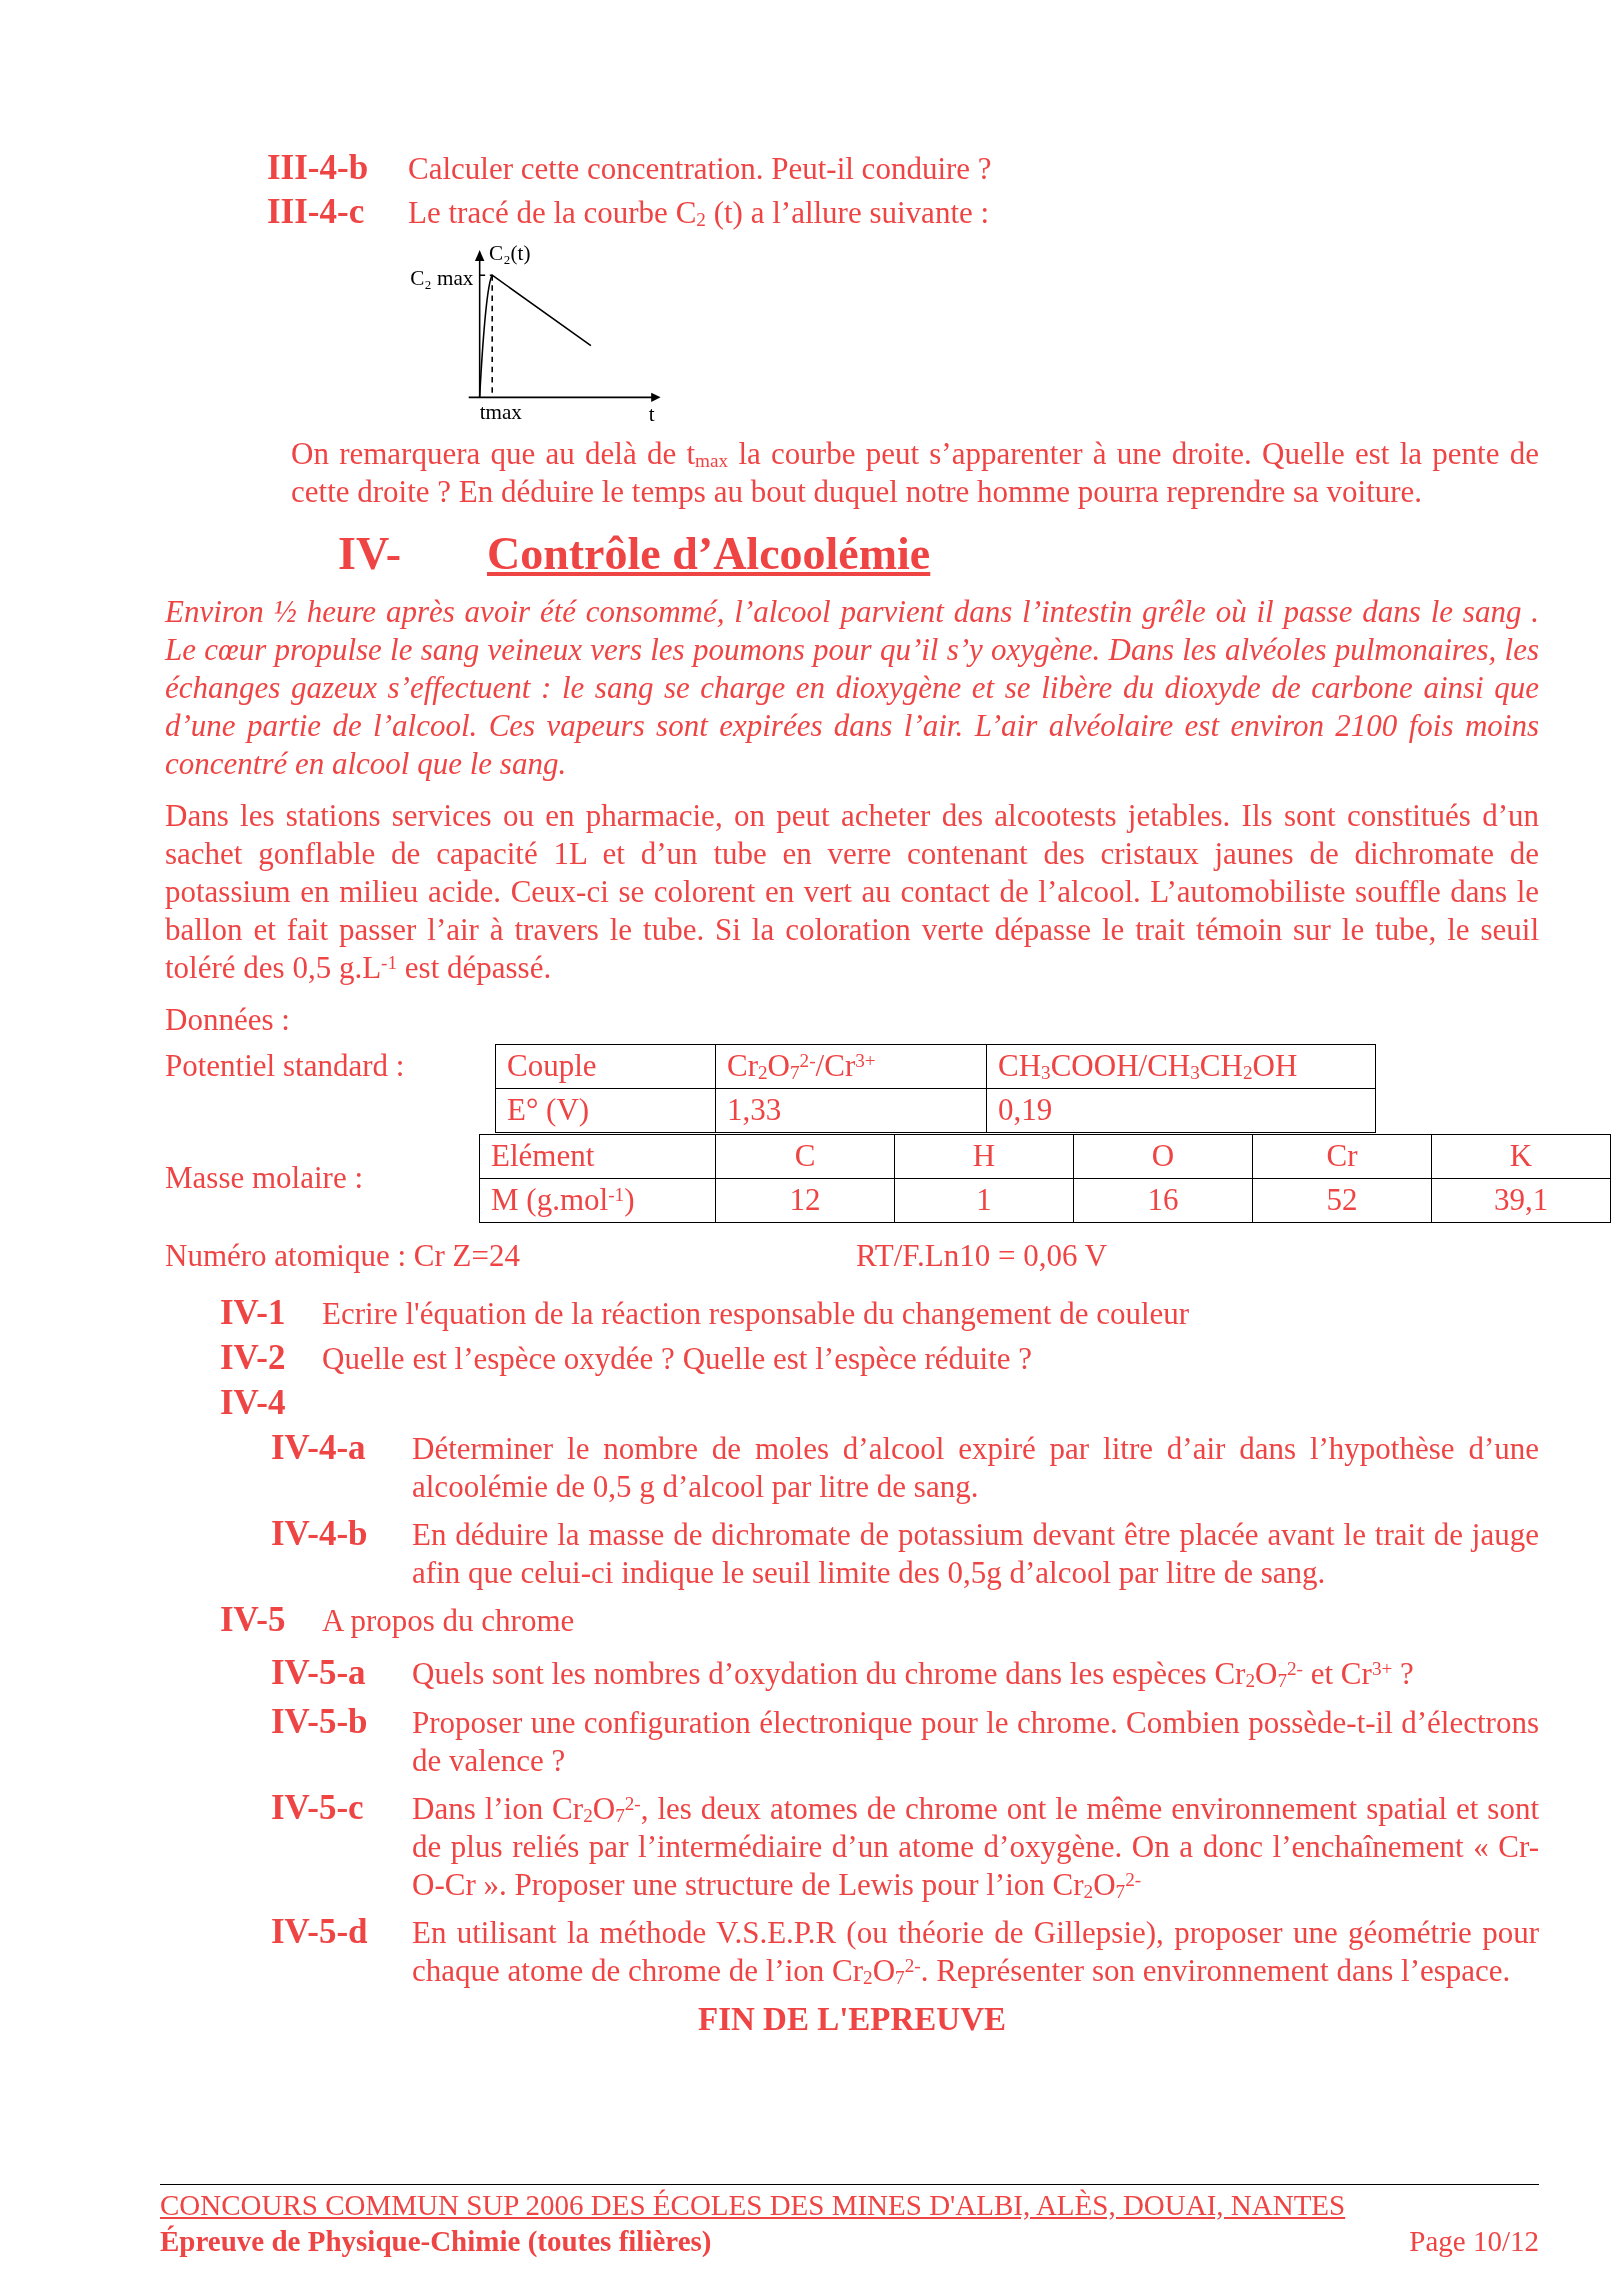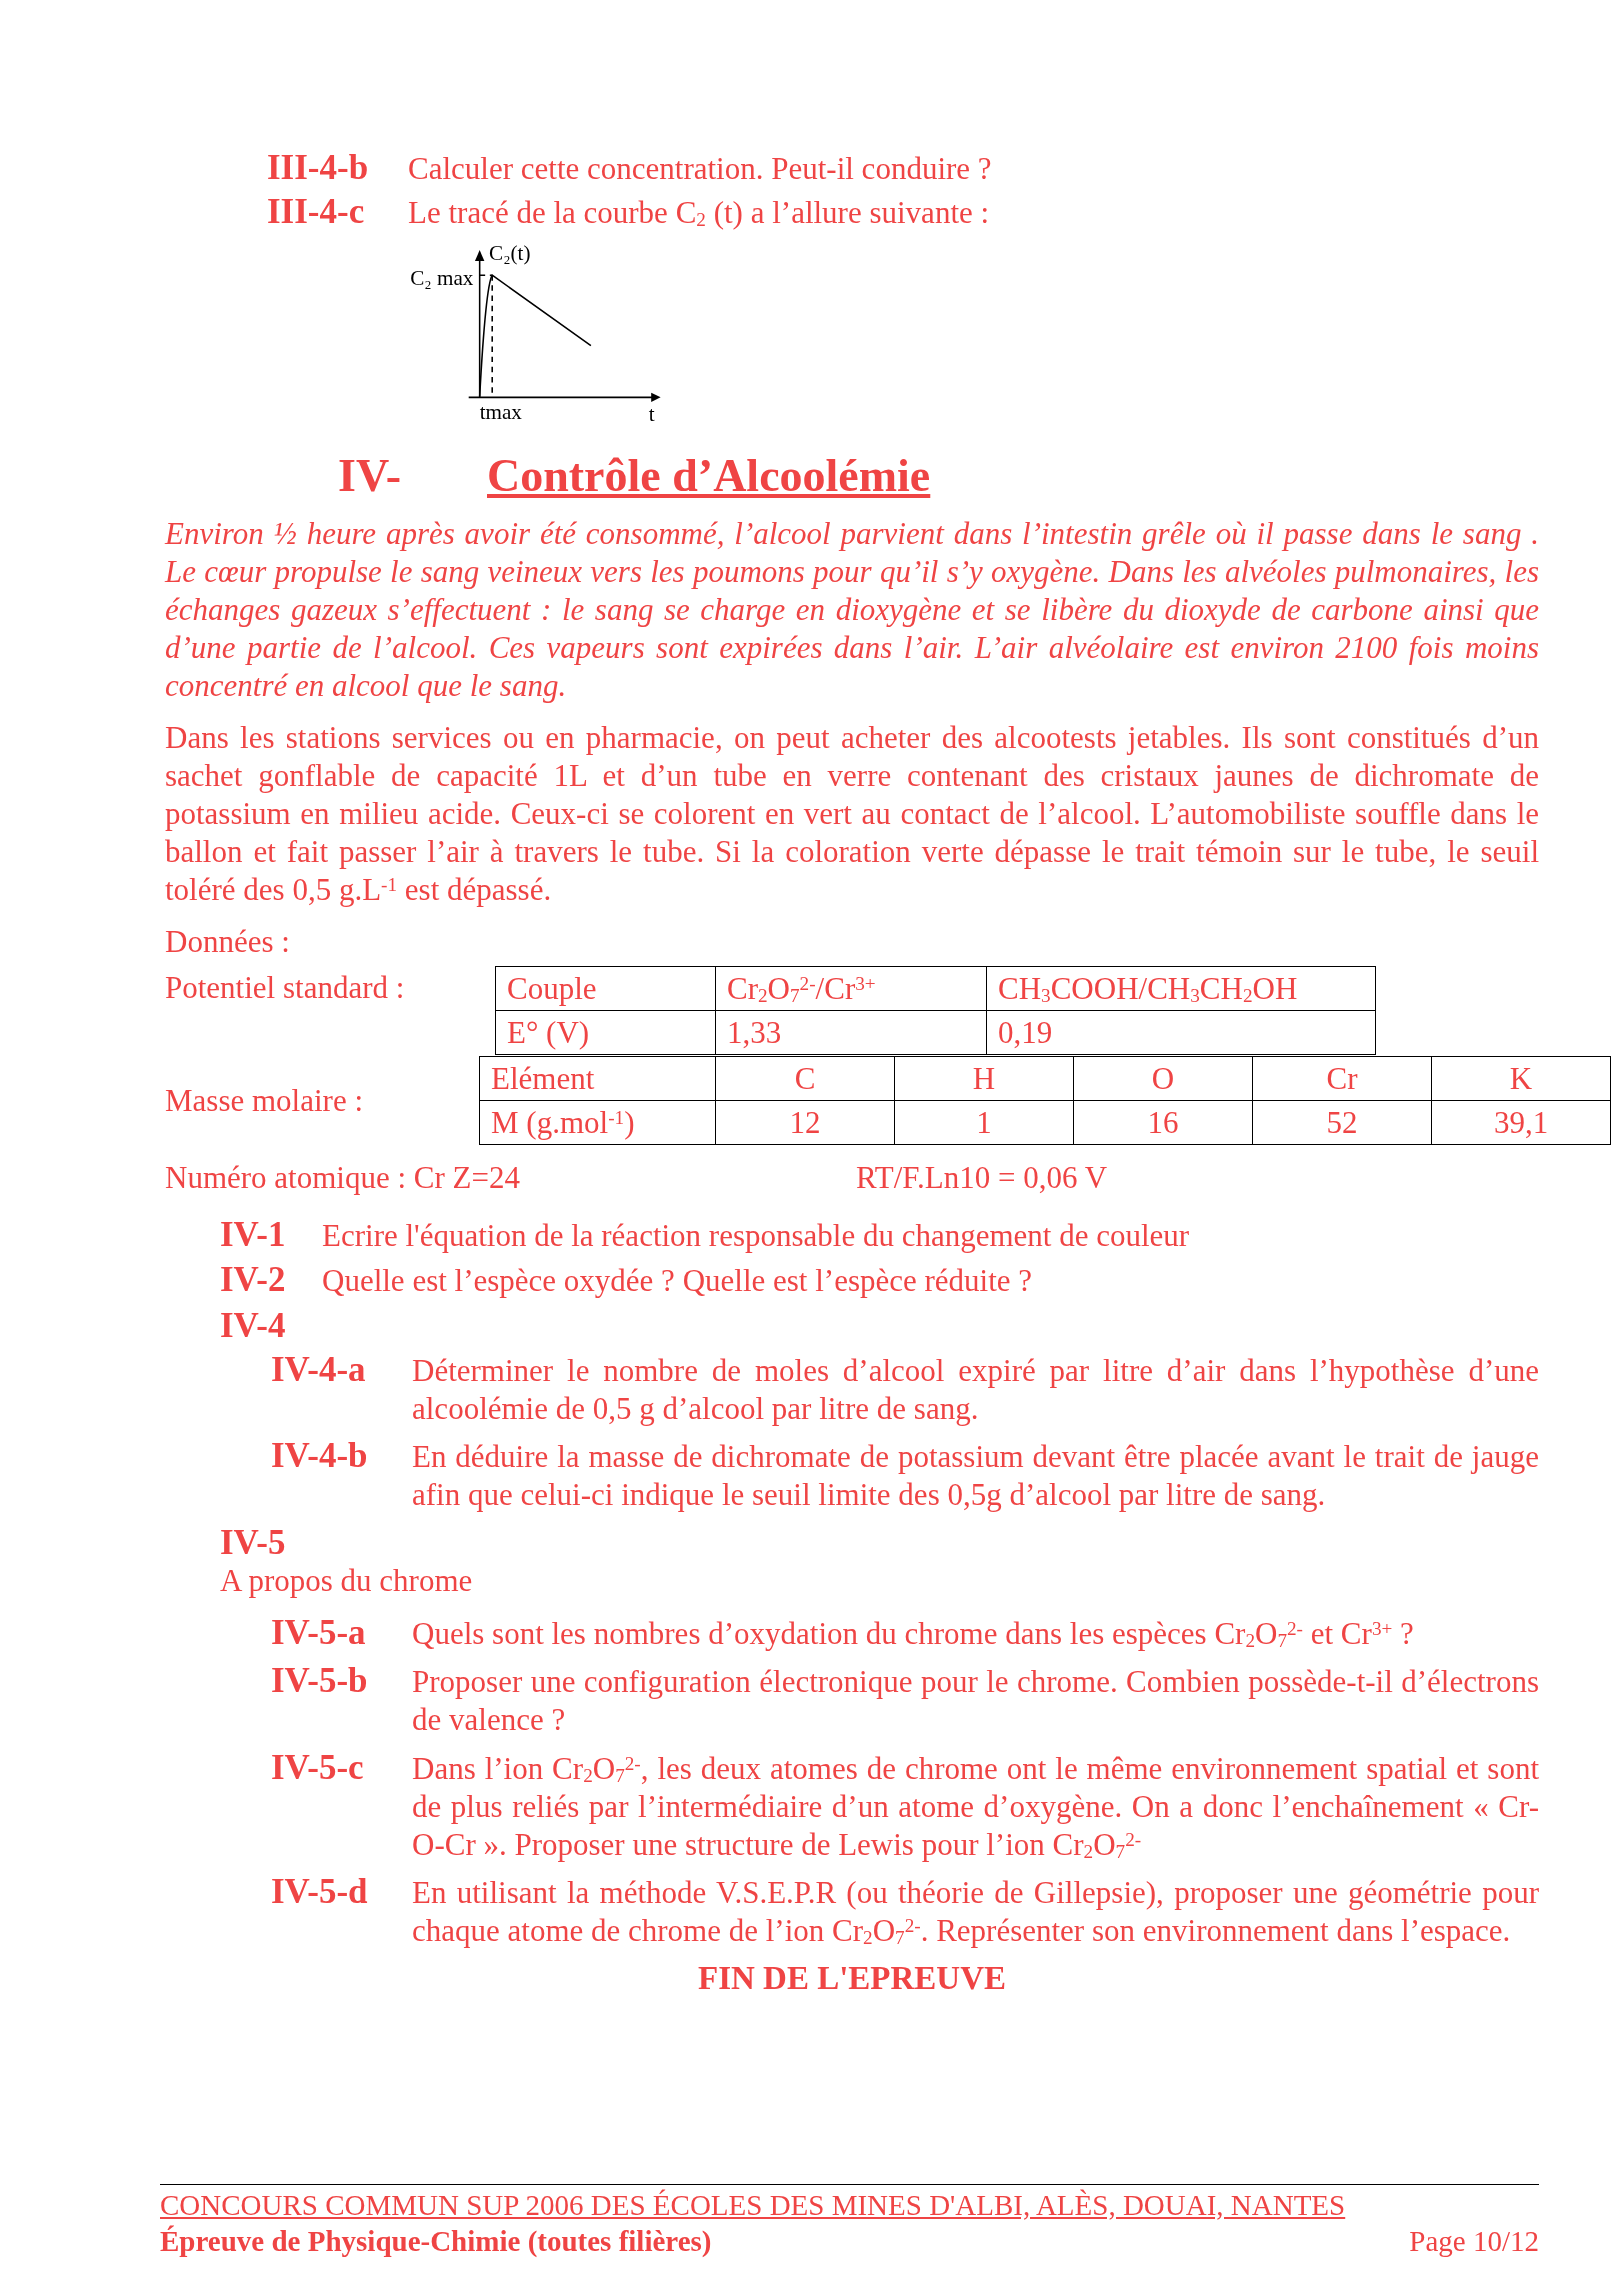--- a/index.html
+++ b/index.html
@@ -108,20 +108,21 @@
       <path class="curve" d="M110,205 C113,150 119,62 126,50 L252,140"></path>
       <line class="dash" x1="110" y1="50" x2="126" y2="50"></line>
       <line class="dash" x1="126" y1="50" x2="126" y2="206"></line>
       <text x="122" y="30">C₂(t)</text>
       <text x="102" y="62" text-anchor="end">C₂ max</text>
       <text x="110" y="234">tmax</text>
       <text x="326" y="236">t</text>
     </svg>
   </div>
 
+  <p class="after-graph">On remarquera que au delà de t<sub>max</sub> la courbe peut s’apparenter à une droite. Quelle est la pente de cette droite ? En déduire le temps au bout duquel notre homme pourra reprendre sa voiture.</p>
 
   <div class="section-heading">
     <span class="sec-num">IV-</span><span class="sec-title">Contrôle d’Alcoolémie</span>
   </div>
 
   <p class="para italic">Environ ½ heure après avoir été consommé, l’alcool parvient dans l’intestin grêle où il passe dans le sang . Le cœur propulse le sang veineux vers les poumons pour qu’il s’y oxygène. Dans les alvéoles pulmonaires, les échanges gazeux s’effectuent : le sang se charge en dioxygène et se libère du dioxyde de carbone ainsi que d’une partie de l’alcool. Ces vapeurs sont expirées dans l’air. L’air alvéolaire est environ 2100 fois moins concentré en alcool que le sang.</p>
   <p class="para">Dans les stations services ou en pharmacie, on peut acheter des alcootests jetables. Ils sont constitués d’un sachet gonflable de capacité 1L et d’un tube en verre contenant des cristaux jaunes de dichromate de potassium en milieu acide. Ceux-ci se colorent en vert au contact de l’alcool. L’automobiliste souffle dans le ballon et fait passer l’air à travers le tube. Si la coloration verte dépasse le trait témoin sur le tube, le seuil toléré des 0,5 g.L<sup>-1</sup> est dépassé.</p>
 
   <p class="donnees">Données :</p>
 
@@ -198,21 +199,21 @@
     <span class="qtext"></span>
   </div>
   <div class="qrow row-iv-sub">
     <span class="qlabel">IV-4-a</span>
     <span class="qtext">Déterminer le nombre de moles d’alcool expiré par litre d’air dans l’hypothèse d’une alcoolémie de 0,5 g d’alcool par litre de sang.</span>
   </div>
   <div class="qrow row-iv-sub">
     <span class="qlabel">IV-4-b</span>
     <span class="qtext">En déduire la masse de dichromate de potassium devant être placée avant le trait de jauge afin que celui-ci indique le seuil limite des 0,5g d’alcool par litre de sang.</span>
   </div>
-  <div class="qrow row-iv" style="margin-bottom:14px;flex-direction:column;">
+  <div class="qrow row-iv" style="margin-bottom:14px;">
     <span class="qlabel">IV-5</span>
     <span class="qtext">A propos du chrome</span>
   </div>
   <div class="qrow row-iv-sub">
     <span class="qlabel">IV-5-a</span>
     <span class="qtext">Quels sont les nombres d’oxydation du chrome dans les espèces Cr<sub>2</sub>O<sub>7</sub><sup>2-</sup> et Cr<sup>3+</sup> ?</span>
   </div>
   <div class="qrow row-iv-sub">
     <span class="qlabel">IV-5-b</span>
     <span class="qtext">Proposer une configuration électronique pour le chrome. Combien possède-t-il d’électrons de valence ?</span>

